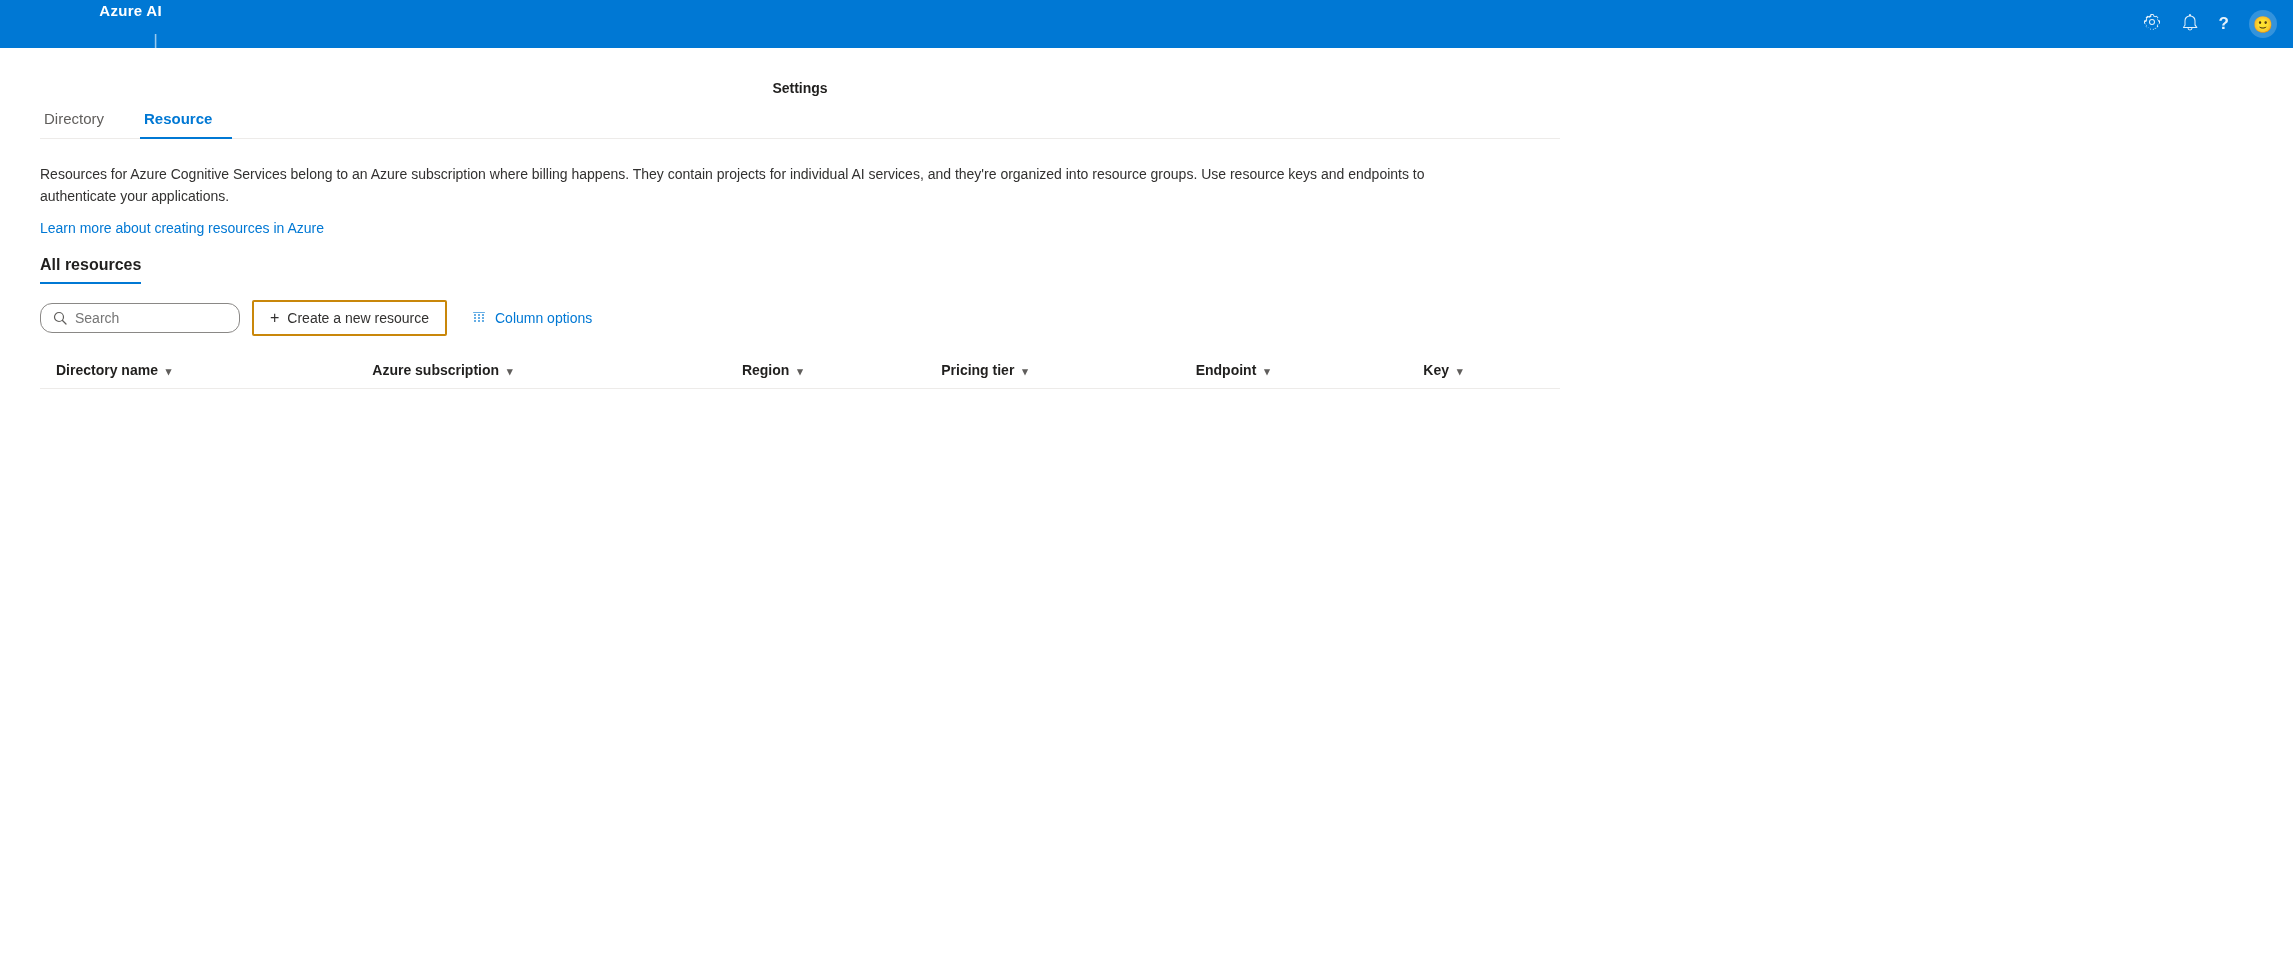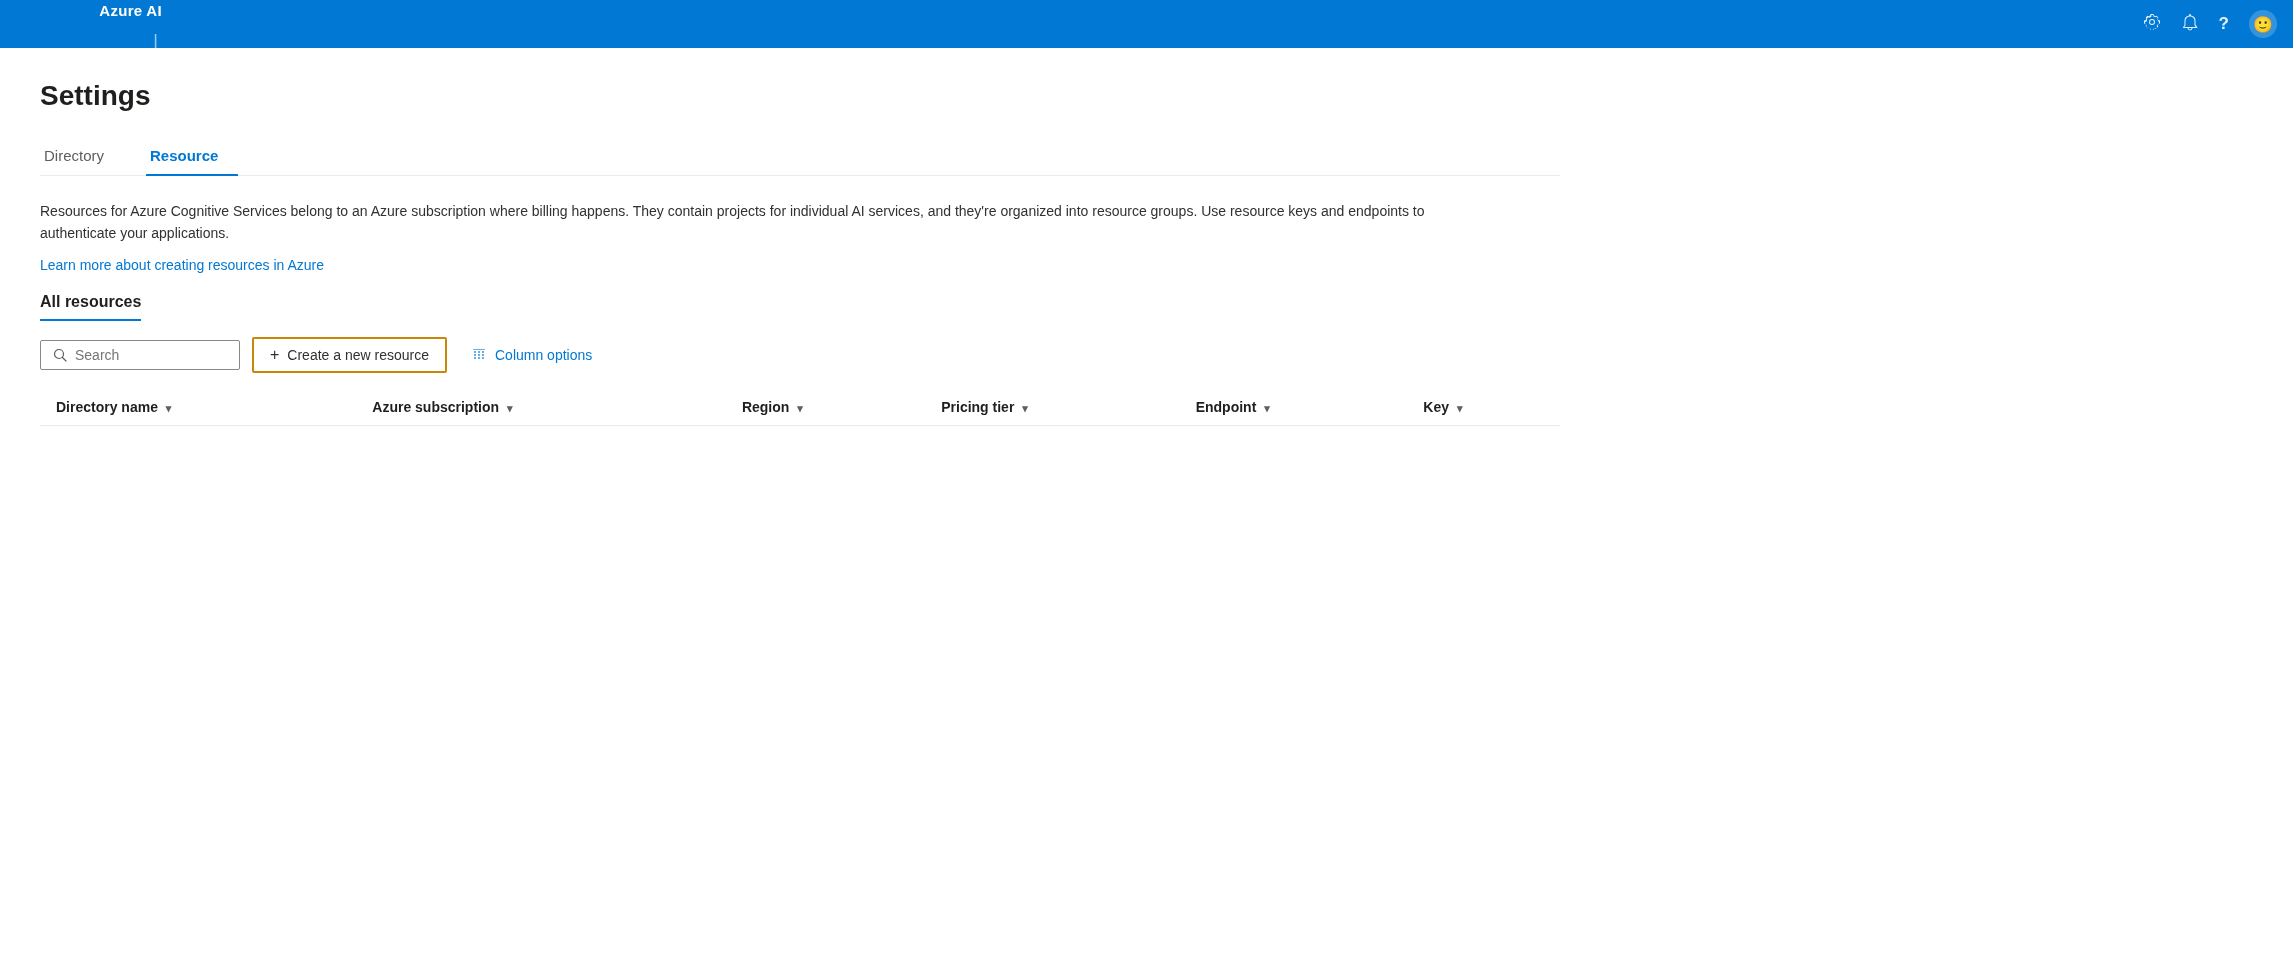--- a/index.html
+++ b/index.html
@@ -83,30 +83,31 @@
       font-size: 16px;
     }
 
     
     .main-content {
       padding: 32px 40px;
       max-width: 1600px;
     }
 
     .page-title {
-      font-size: 28px;
+      font-size: 14px;
       font-weight: 600;
       color: #201f1e;
-      margin-bottom: 27px;
+      margin-bottom: 6px;
+      text-align: center;
     }
 
     
     .tabs {
       display: flex;
-      gap: 6px;
+      gap: 0;
       border-bottom: 1px solid #edebe9;
       margin-bottom: 24px;
     }
     .tab {
       padding: 8px 20px 10px 4px;
       font-size: 15px;
       cursor: pointer;
       color: #605e5c;
       position: relative;
       border-bottom: 2px solid transparent;
@@ -164,21 +165,21 @@
       display: flex;
       align-items: center;
       gap: 12px;
       margin-bottom: 16px;
     }
 
     .search-box {
       display: flex;
       align-items: center;
       border: 1px solid #8a8886;
-      border-radius: 2px;
+      border-radius: 12px;
       padding: 6px 12px;
       gap: 8px;
       width: 200px;
       background: #fff;
     }
     .search-box input {
       border: none;
       outline: none;
       font-size: 14px;
       color: #323130;

